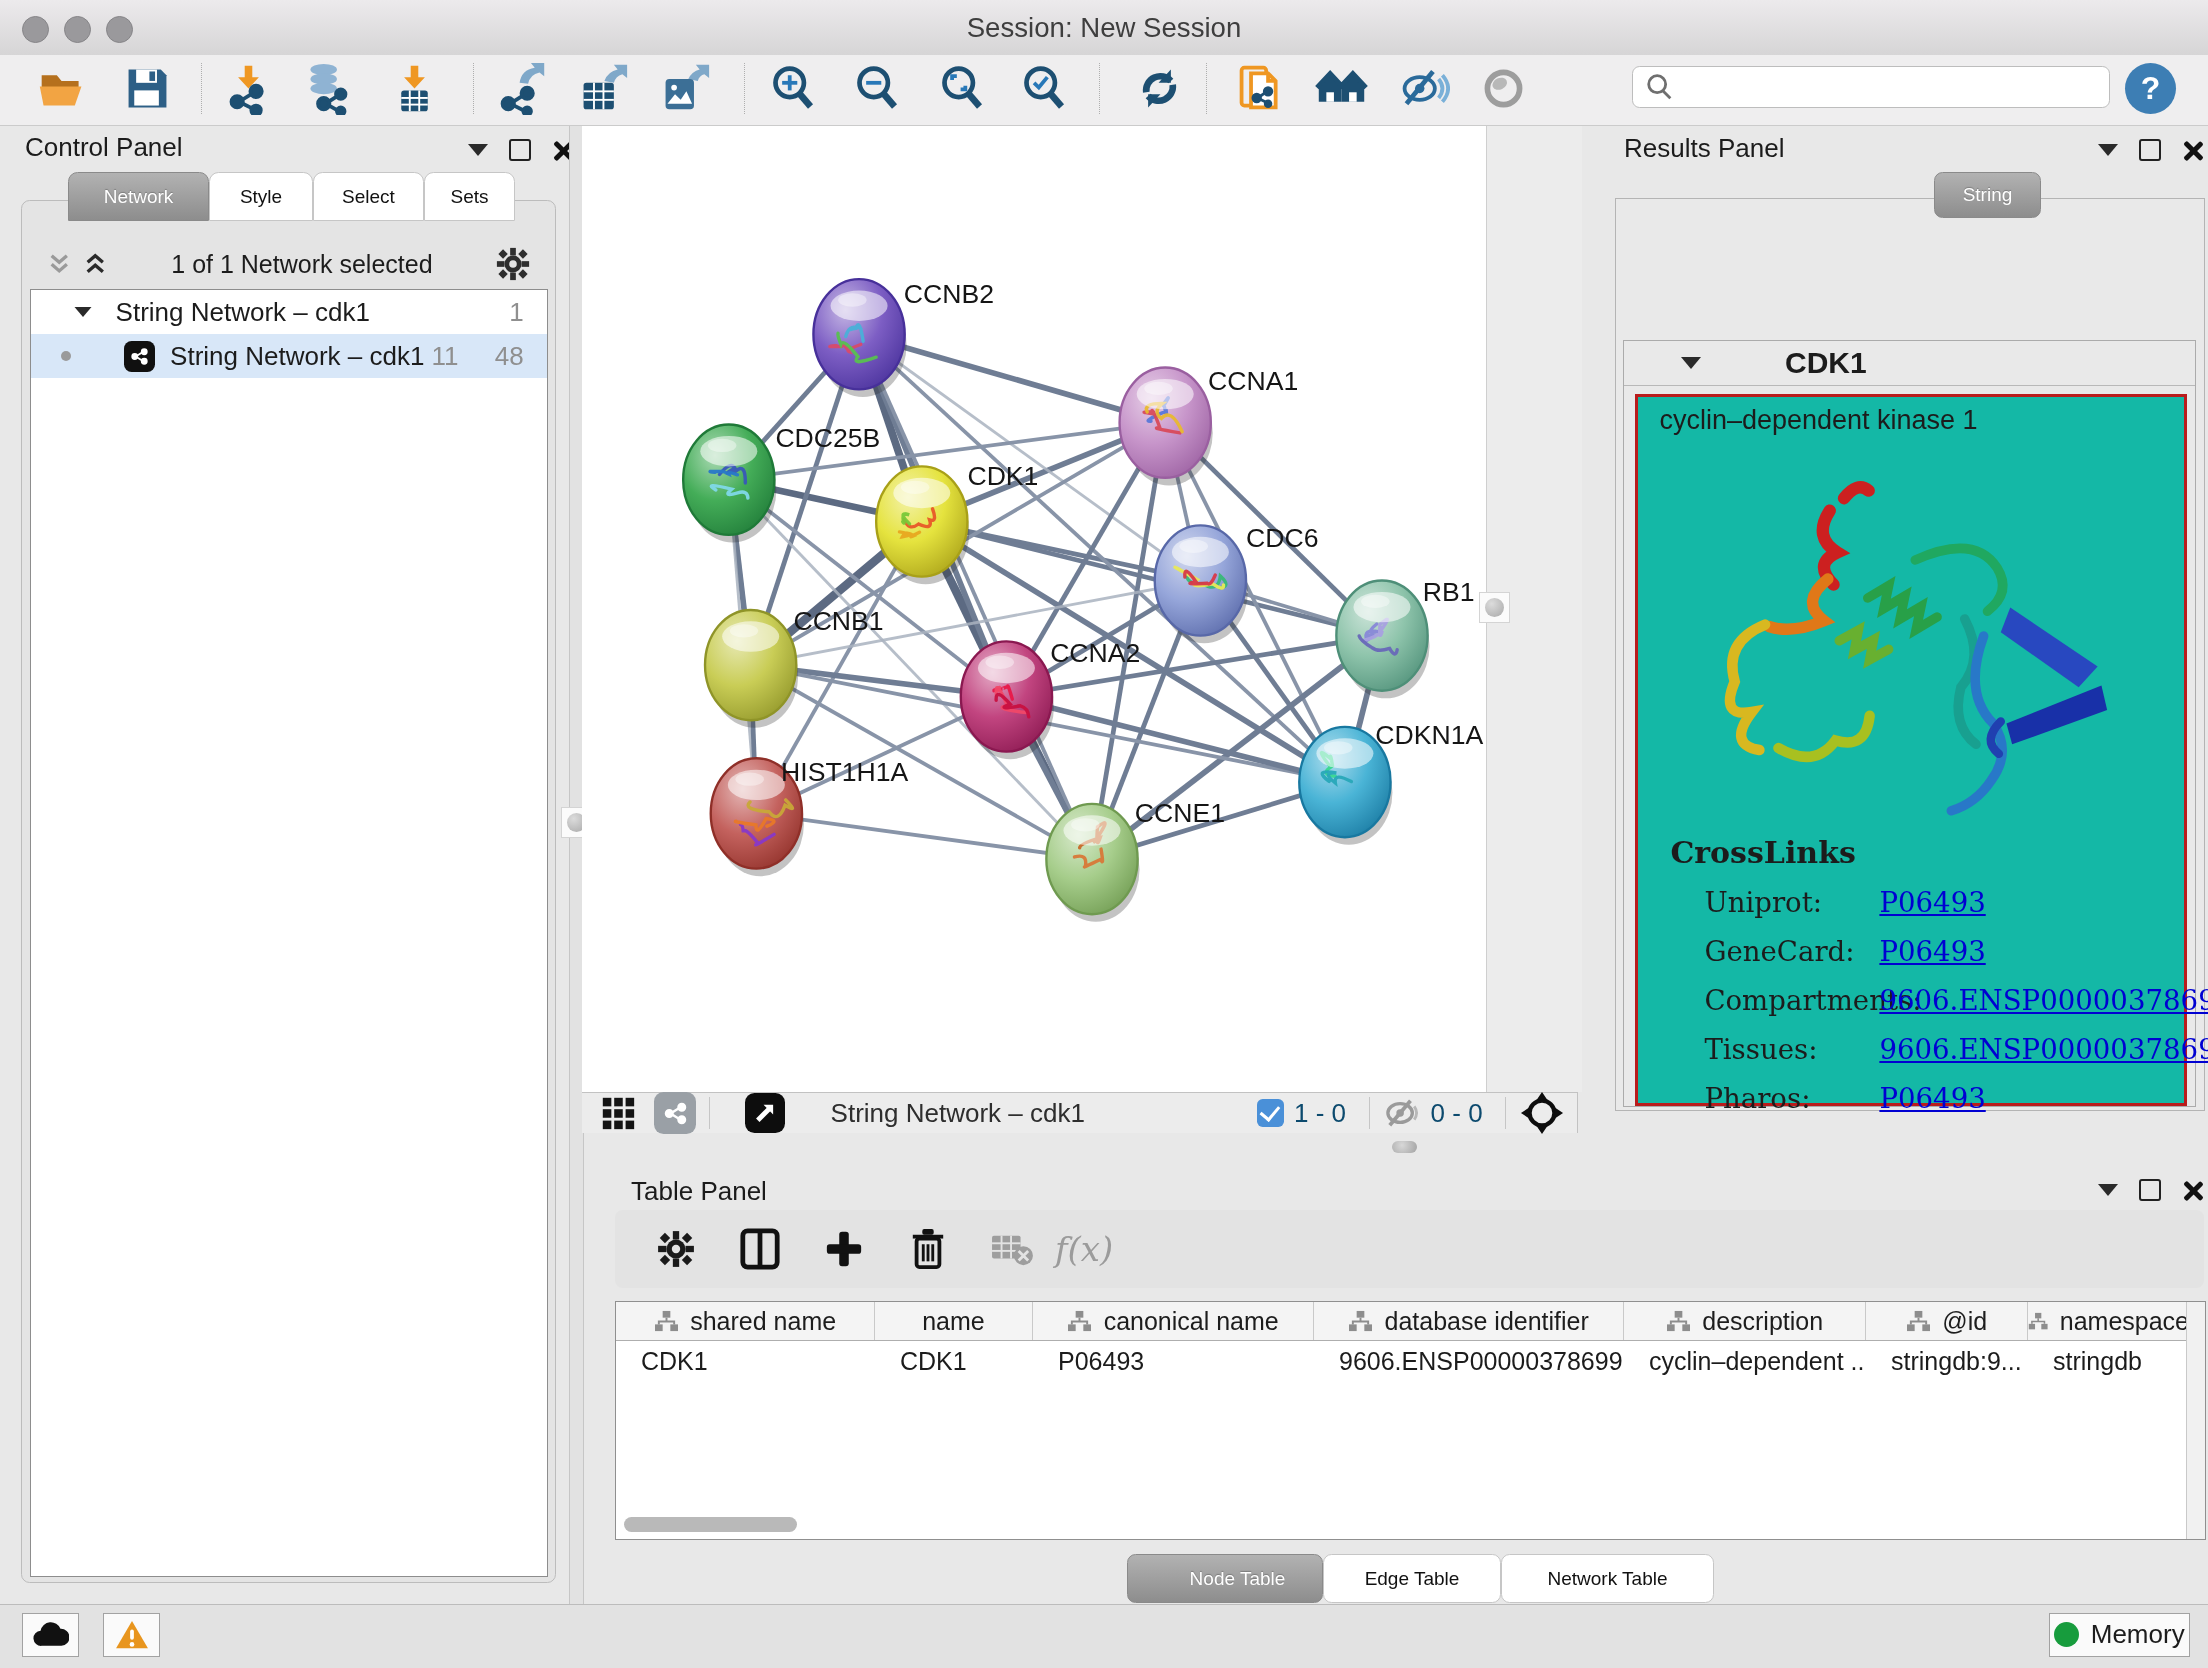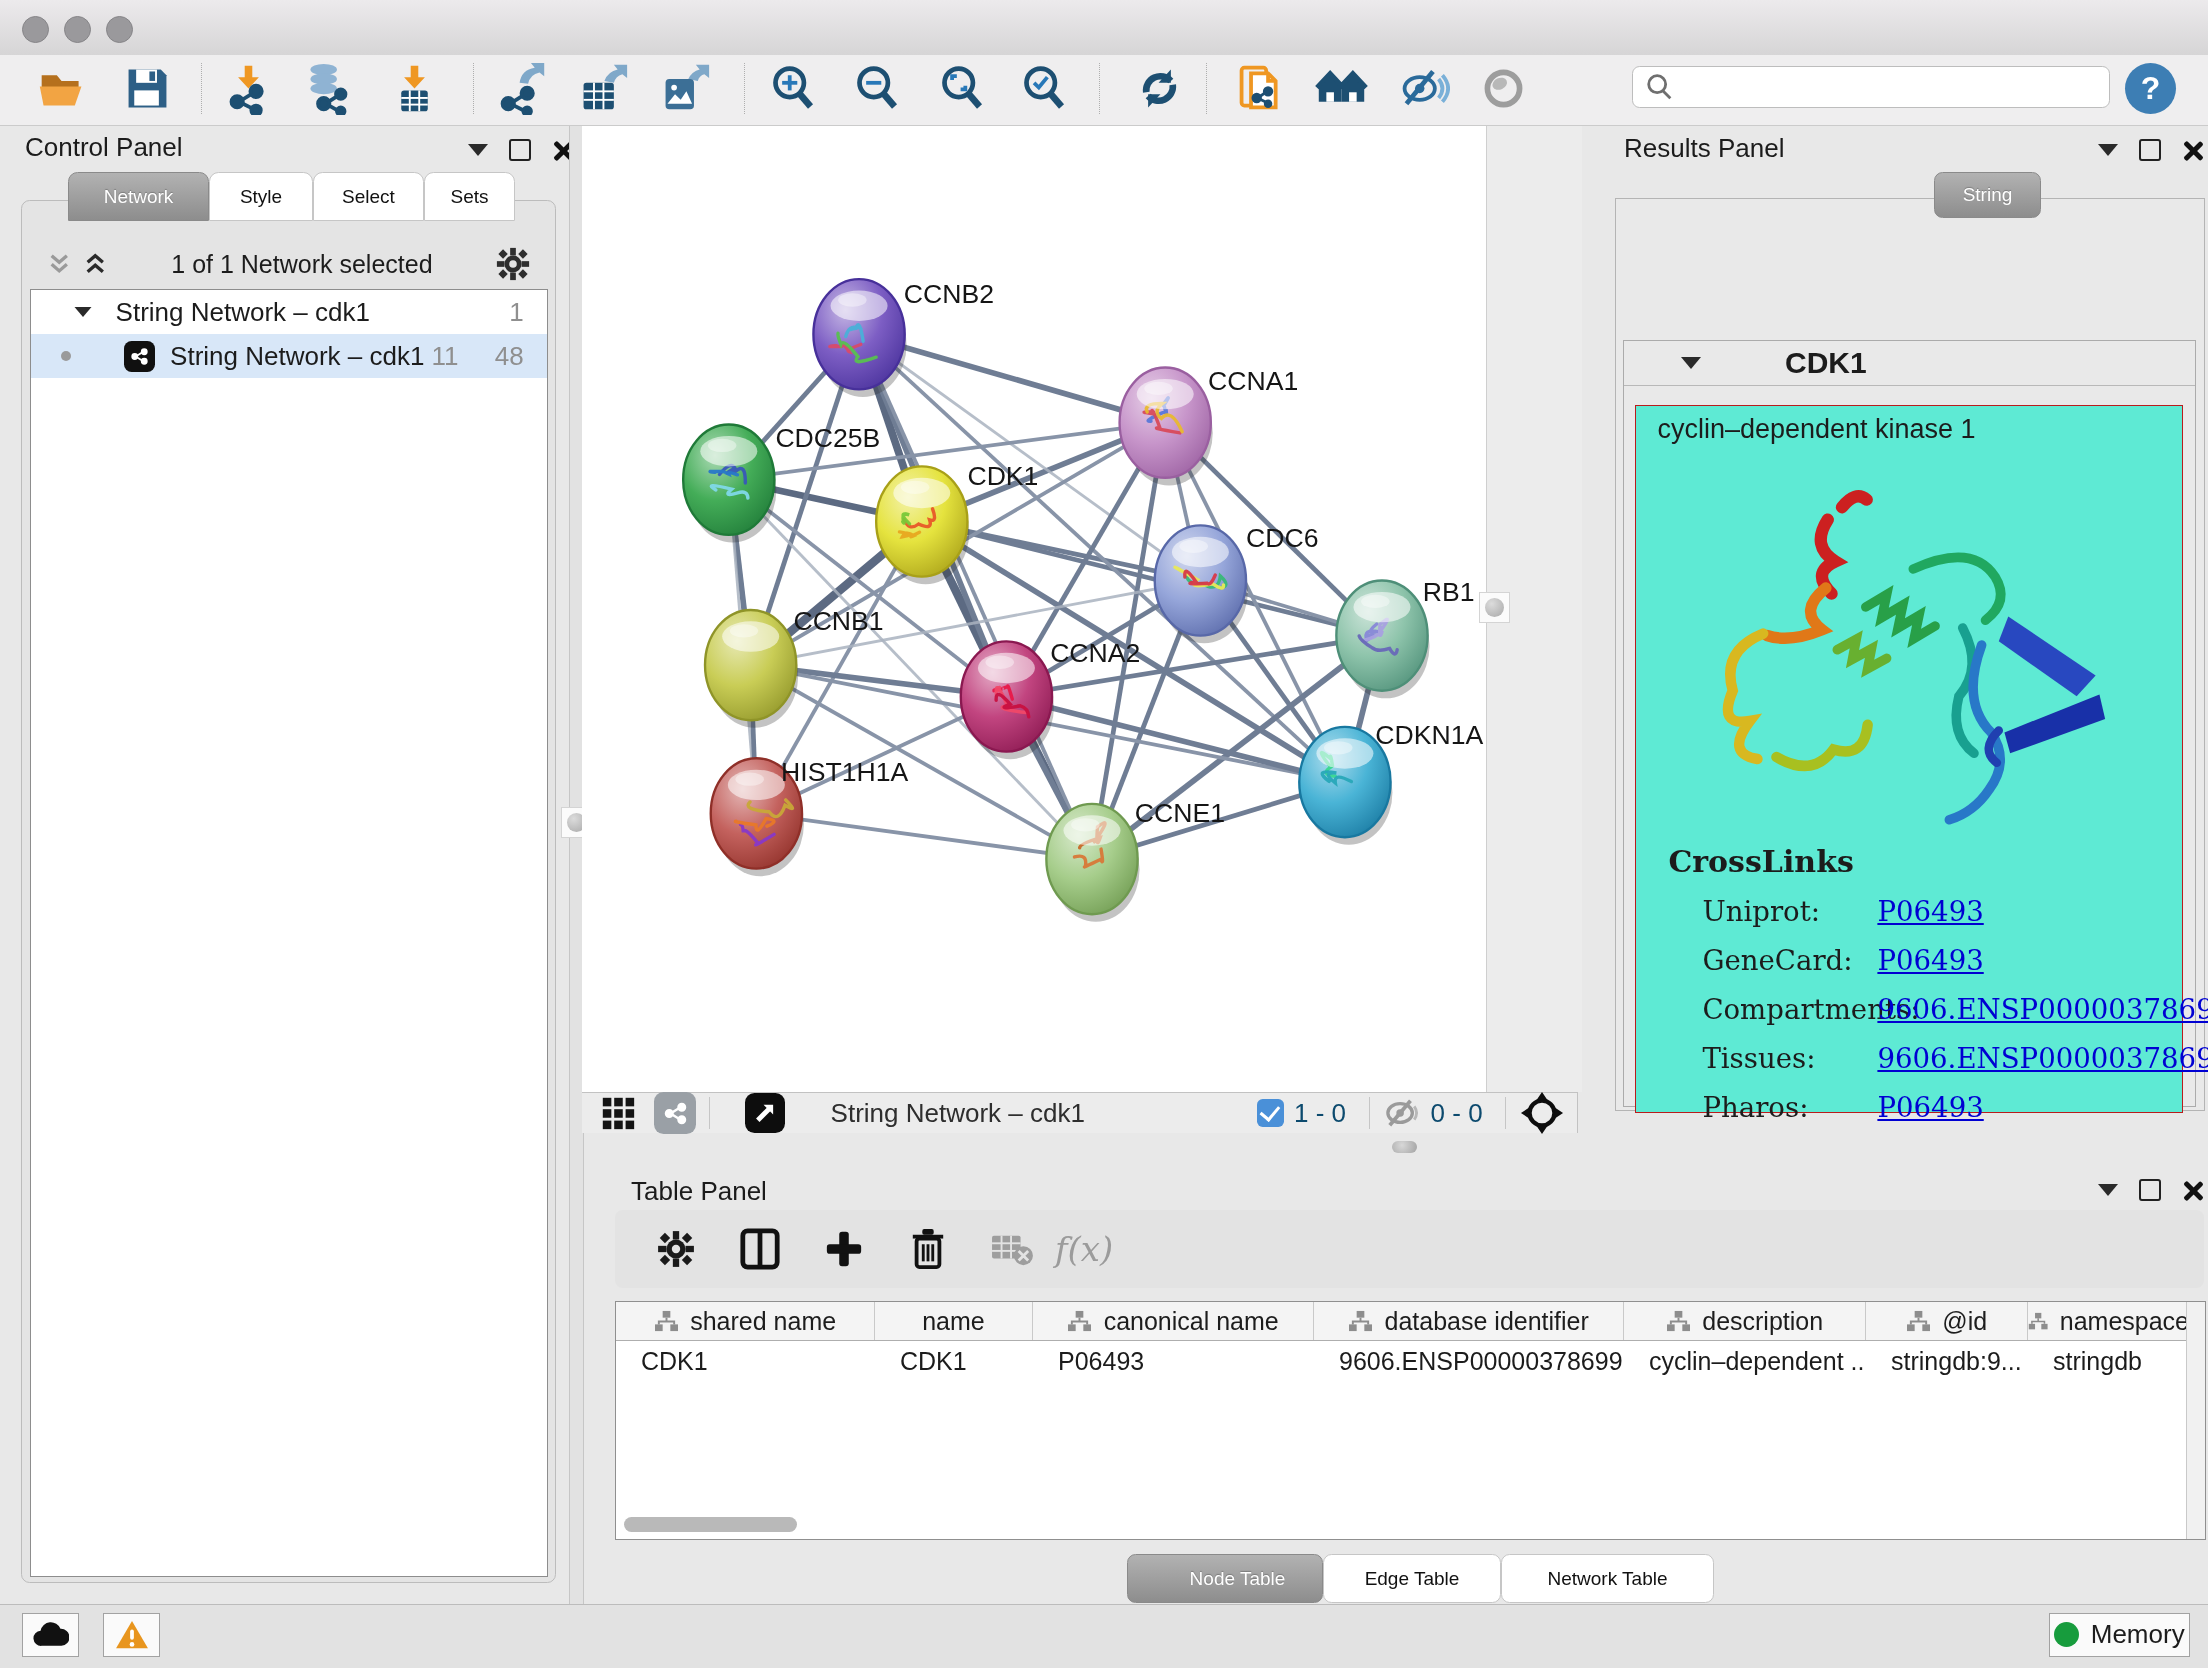--- a/index.html
+++ b/index.html
@@ -78,21 +78,21 @@
   
   #results-title{left:1624px;top:133px;}
   #results-box{left:1615px;top:198px;width:588px;height:911px;background:#e9e9e9;border:1px solid #b4b4b4;}
   #string-tab{left:1934px;top:172px;width:105px;height:44px;z-index:2;}
   #rp-buttons{left:1623px;top:240px;width:571px;height:95px;border:1px solid #ababab;background:#e9e9e9;}
   .rp-btn{position:absolute;top:23px;height:46px;border:1px solid #bdbdbd;border-radius:9.5px;
           background:linear-gradient(#ffffff,#f1f1f1);font-size:26px;display:flex;align-items:center;justify-content:center;}
   #rp-section{left:1623px;top:340px;width:571px;height:765px;border:1px solid #ababab;background:#e9e9e9;}
   #rp-sec-head{position:absolute;left:0;top:0;right:0;height:44px;border-bottom:1px solid #b8b8b8;
                display:flex;align-items:center;}
-  #rp-content{position:absolute;left:11.4px;top:64px;width:546px;height:706px;background:#5eead4;border:1px solid #b91c1c;}
+  #rp-content{position:absolute;left:11.4px;top:53px;width:546px;height:706px;background:#14b8a6;border:3px solid #b91c1c;}
   #gene-desc{position:absolute;left:21px;top:7.6px;font-size:27px;}
   #crosslinks{position:absolute;left:32px;top:438px;font-family:"DejaVu Serif",serif;}
   #crosslinks .head{font-size:30px;font-weight:bold;}
   .cl-row{display:flex;margin-top:16px;font-size:27.6px;}
   .cl-row .lbl{width:175px;margin-left:34px;}
   .cl-row a{color:#0000d2;text-decoration:underline;}
 
   
   #table-title{left:631px;top:1176px;}
   #tp-toolbar{left:615px;top:1210px;width:1589px;height:78px;background:#e3e3e3;border-radius:7.6px;
@@ -121,20 +121,21 @@
 </style>
 </head>
 <body>
 
 <div id="app">
 
   <div id="titlebar" class="abs">
     <div class="tlight" style="left:22px"></div>
     <div class="tlight" style="left:64px"></div>
     <div class="tlight" style="left:106px"></div>
+    <div id="win-title">Session: New Session</div>
   </div>
 
   <div id="toolbar" class="abs">
     <div class="tbtn" style="left:35px">
       <svg width="53" height="53" viewBox="0 0 56 56">
         <path d="M6 14 h16 l5 6 h18 v8 H6 z" fill="#b5701d"></path>
         <path d="M4 26 h44 l-7 20 H8 z" fill="#f2a443"></path>
       </svg>
     </div>
     <div class="tbtn" style="left:120px">

